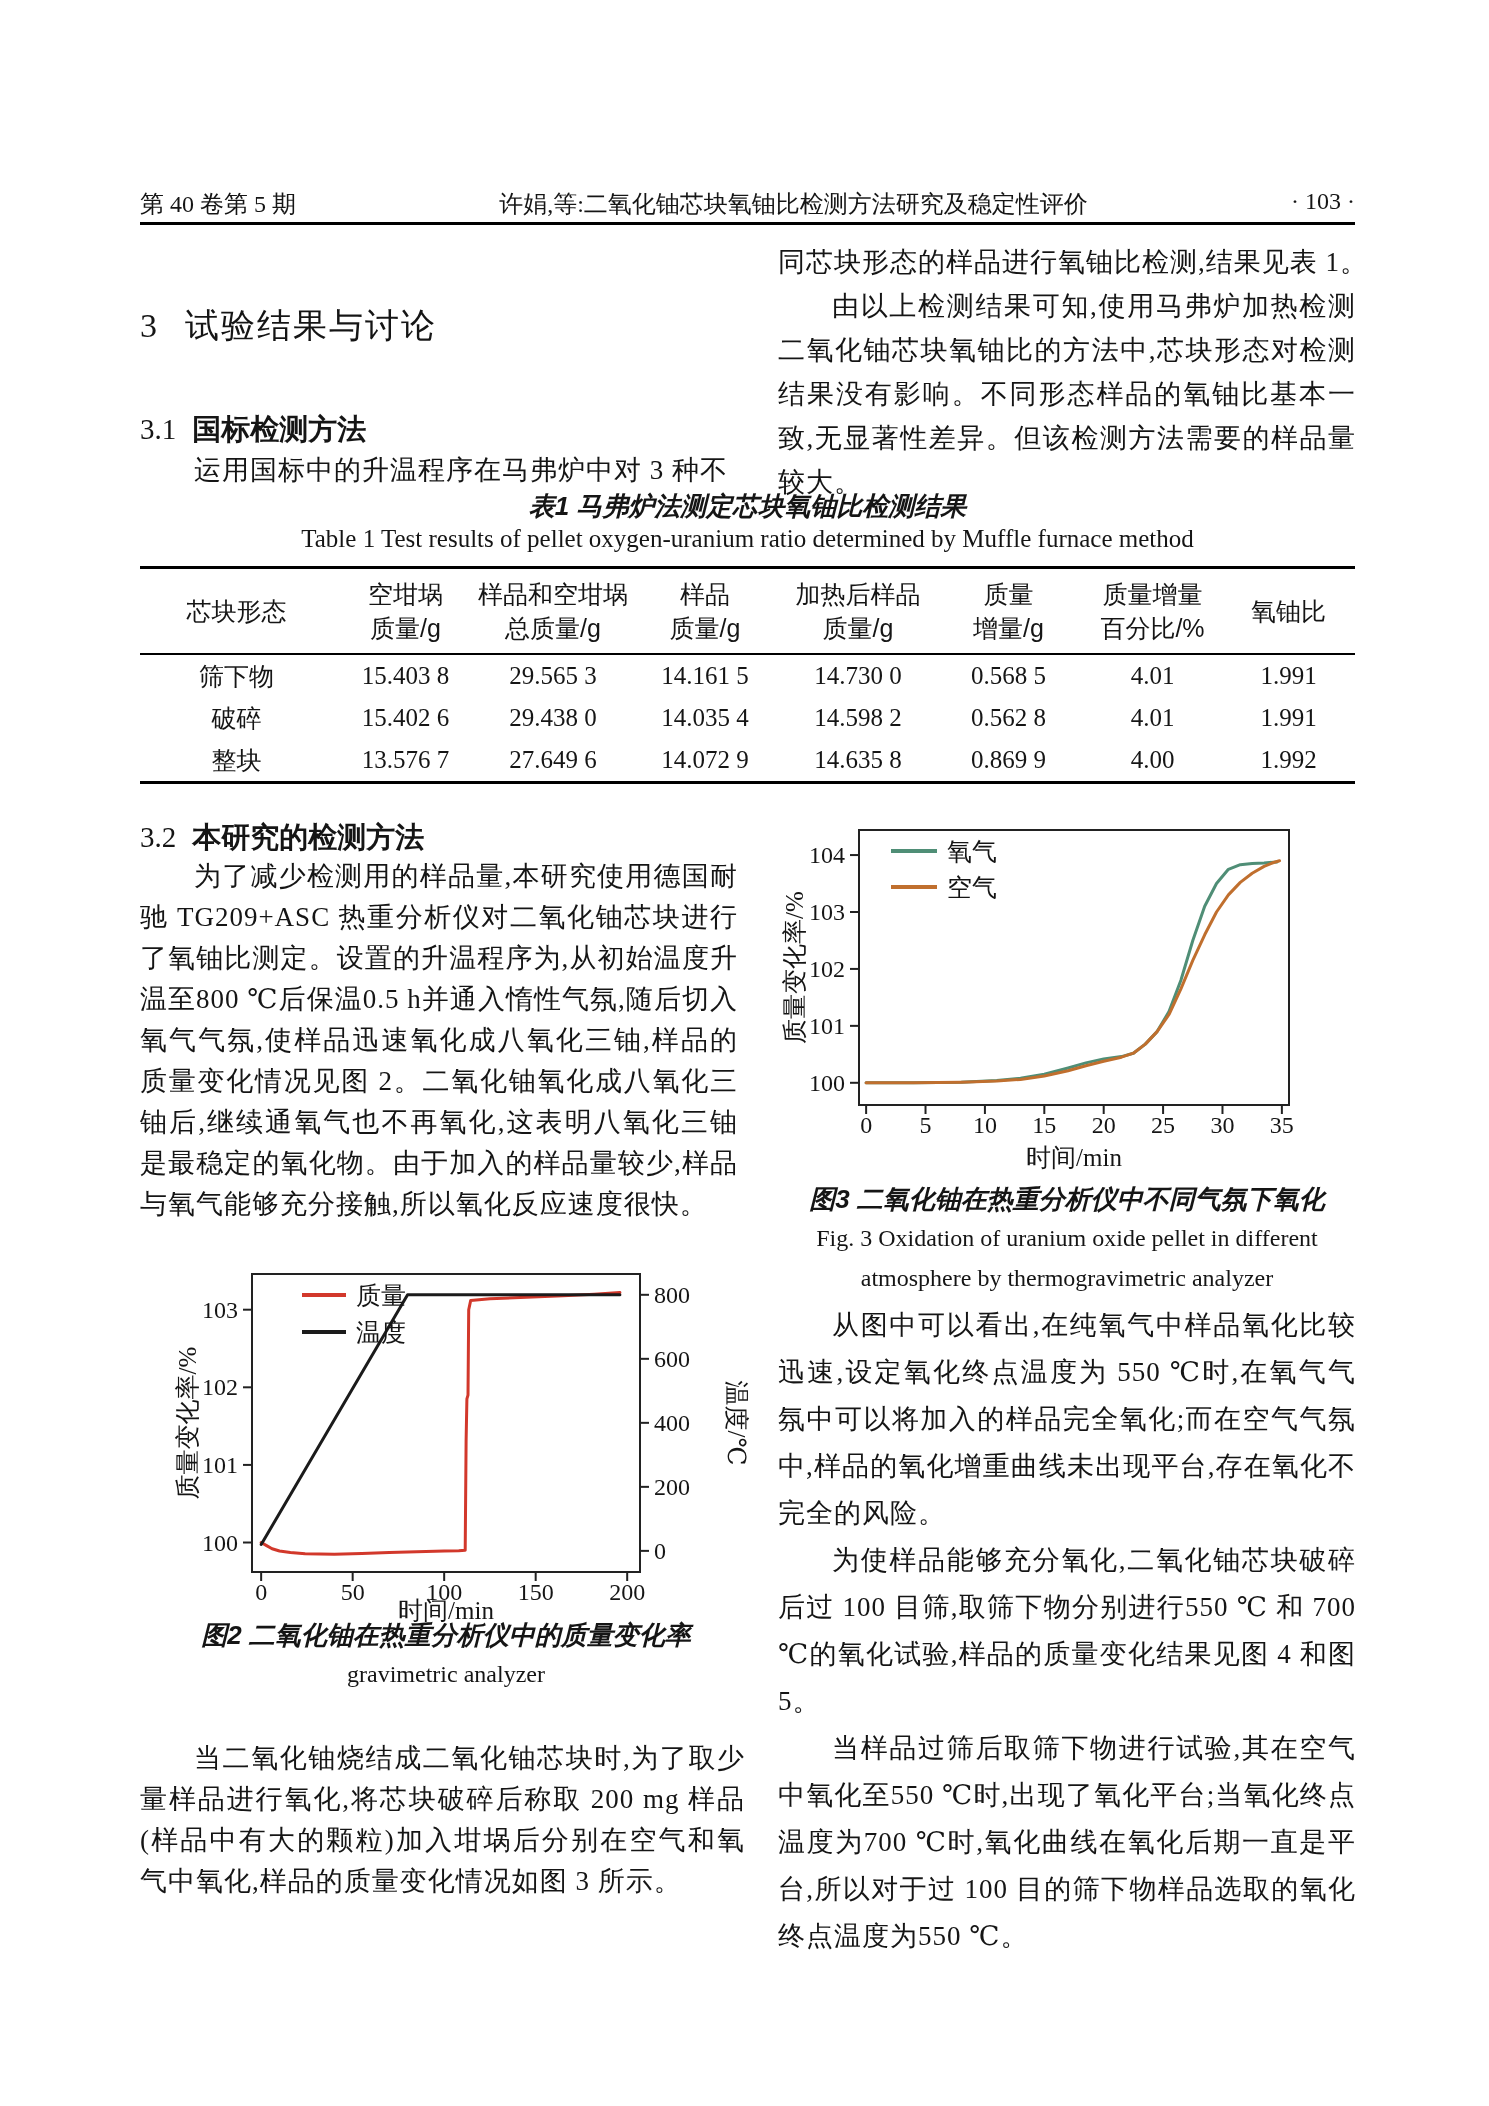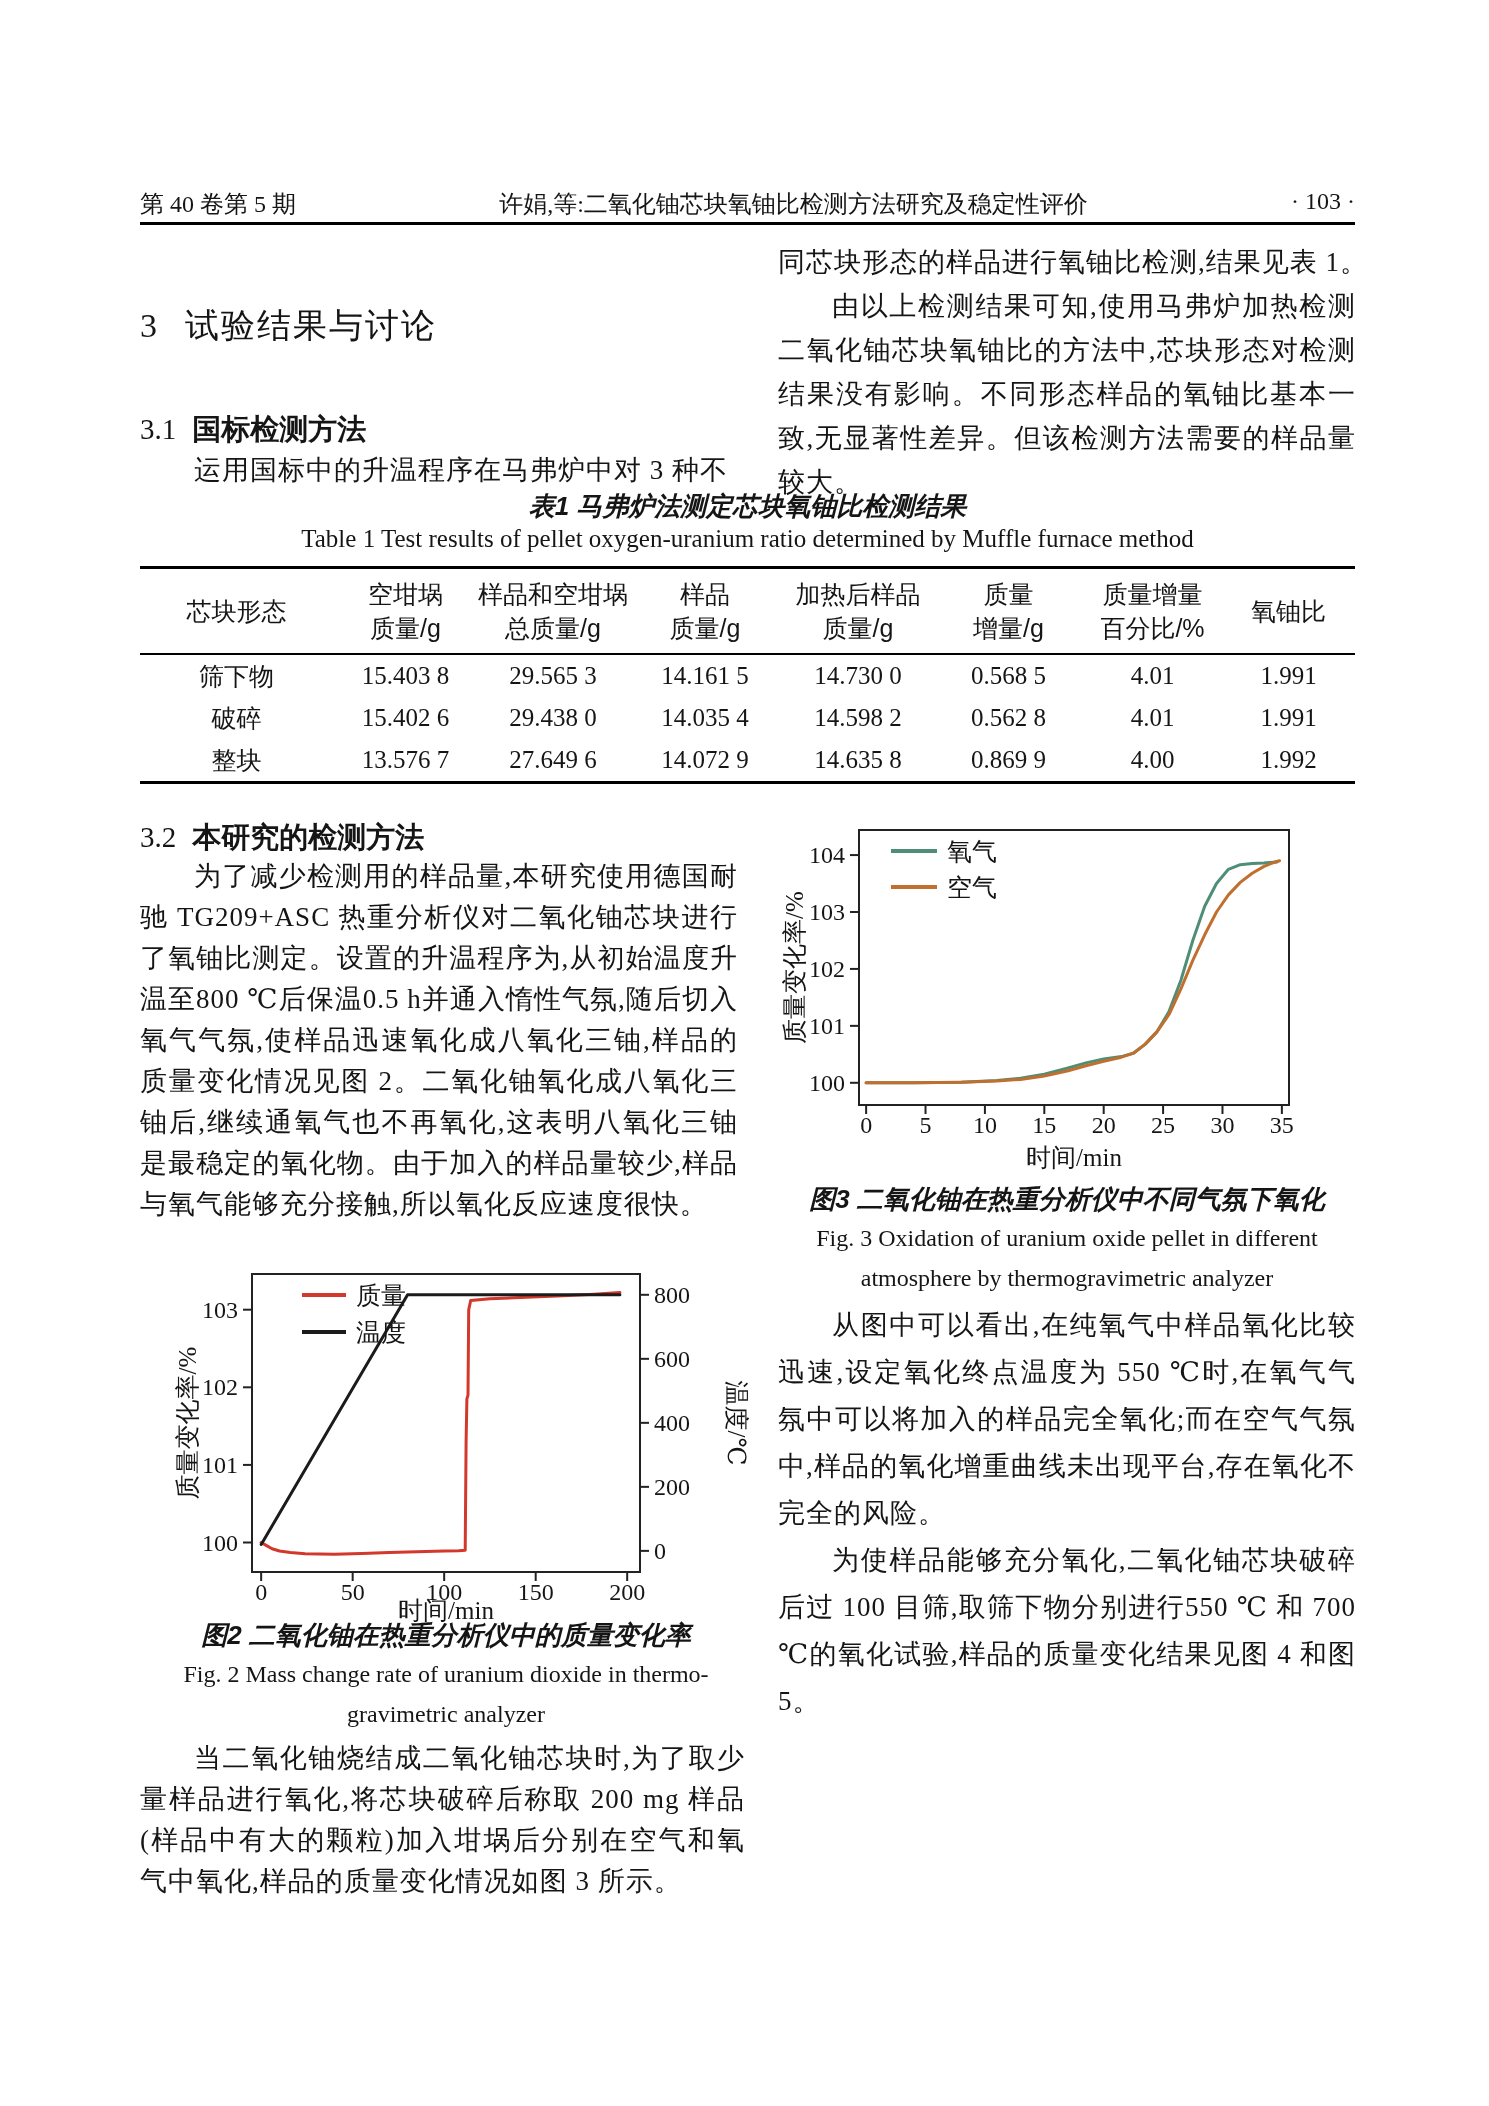--- a/index.html
+++ b/index.html
@@ -189,21 +189,20 @@
       <text x="274" y="353" text-anchor="middle" font-size="25">时间/min</text>
       <text transform="translate(24,157) rotate(-90)" text-anchor="middle" font-size="25">质量变化率/%</text>
       <text transform="translate(556,157) rotate(90)" text-anchor="middle" font-size="25">温度/℃</text>
       <line x1="130" y1="29" x2="174" y2="29" stroke="#d2382b" stroke-width="4"></line>
       <text x="184" y="38" font-size="25">质量</text>
       <line x1="130" y1="66" x2="174" y2="66" stroke="#1b1b1b" stroke-width="4"></line>
       <text x="184" y="75" font-size="25">温度</text>
     </svg>
   <div class="abs figcap" style="left:116px;top:1616px;width:660px;">
     <div class="cap-zh">图2  二氧化铀在热重分析仪中的质量变化率</div>
-    <div class="cap-en">Fig. 2  Mass change rate of uranium dioxide in thermo-</div>
     <div class="cap-en">gravimetric analyzer</div>
   </div>
 
   <p class="abs body-par lh41 indent" style="left:140px;top:1738px;width:605px;margin:0;">当二氧化铀烧结成二氧化铀芯块时,为了取少量样品进行氧化,将芯块破碎后称取 200 mg 样品(样品中有大的颗粒)加入坩埚后分别在空气和氧气中氧化,样品的质量变化情况如图 3 所示。</p>
 
   <svg class="abs" id="fig3-svg" style="left:779px;top:820px;" width="580" height="360">
       <polyline points="87.1,262.8 134.6,262.8 182.2,262.2 217.8,260.5 241.5,258.2 265.3,254.3 289.1,248.0 306.9,242.9 324.7,238.9 342.5,236.6 354.4,233.2 366.3,224.1 378.1,211.6 390.0,191.6 401.9,160.3 413.8,120.5 425.7,86.3 437.5,63.5 449.4,49.3 461.3,44.7 473.2,43.6 485.1,43.0 498.1,41.9" fill="none" stroke="#4f8e76" stroke-width="3" stroke-linejoin="round" stroke-linecap="round"></polyline>
       <polyline points="87.1,262.8 134.6,262.8 182.2,262.2 217.8,261.1 241.5,259.4 265.3,256.0 289.1,250.8 306.9,245.7 324.7,241.2 342.5,237.2 354.4,233.2 366.3,224.1 378.1,211.6 390.0,194.5 401.9,168.9 413.8,140.4 425.7,114.8 437.5,92.0 449.4,74.9 461.3,62.4 473.2,53.3 485.1,46.4 494.6,42.5 500.5,40.7" fill="none" stroke="#c06f2e" stroke-width="3" stroke-linejoin="round" stroke-linecap="round"></polyline>
       <rect x="80" y="10" width="430" height="275" fill="none" stroke="#222" stroke-width="2"></rect>
       <line x1="87.12707182320442" y1="285" x2="87.12707182320442" y2="294" stroke="#222" stroke-width="2"></line>
@@ -241,15 +240,16 @@
     </svg>
   <div class="abs figcap" style="left:747px;top:1180px;width:640px;">
     <div class="cap-zh">图3  二氧化铀在热重分析仪中不同气氛下氧化</div>
     <div class="cap-en">Fig. 3  Oxidation of uranium oxide pellet in different</div>
     <div class="cap-en">atmosphere by thermogravimetric analyzer</div>
   </div>
 
   <div class="abs" style="left:778px;top:1302px;width:578px;">
     <p class="body-par lh47 indent" style="margin:0;">从图中可以看出,在纯氧气中样品氧化比较迅速,设定氧化终点温度为 550 ℃时,在氧气气氛中可以将加入的样品完全氧化;而在空气气氛中,样品的氧化增重曲线未出现平台,存在氧化不完全的风险。</p>
     <p class="body-par lh47 indent" style="margin:0;">为使样品能够充分氧化,二氧化铀芯块破碎后过 100 目筛,取筛下物分别进行550 ℃ 和 700 ℃的氧化试验,样品的质量变化结果见图 4 和图 5。</p>
+    <p class="body-par lh47 indent" style="margin:0;">当样品过筛后取筛下物进行试验,其在空气中氧化至550 ℃时,出现了氧化平台;当氧化终点温度为700 ℃时,氧化曲线在氧化后期一直是平台,所以对于过 100 目的筛下物样品选取的氧化终点温度为550 ℃。</p>
   </div>
 
 </div>
 
 </body></html>

